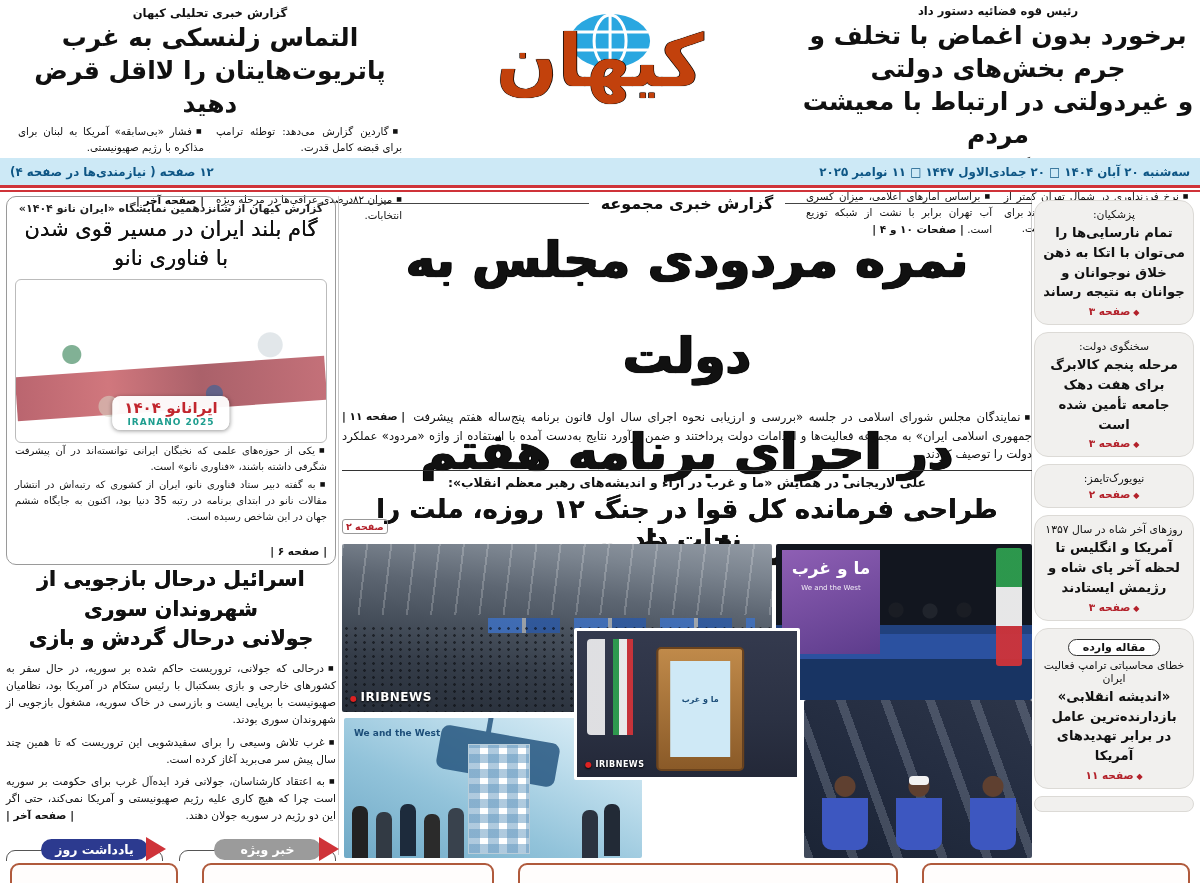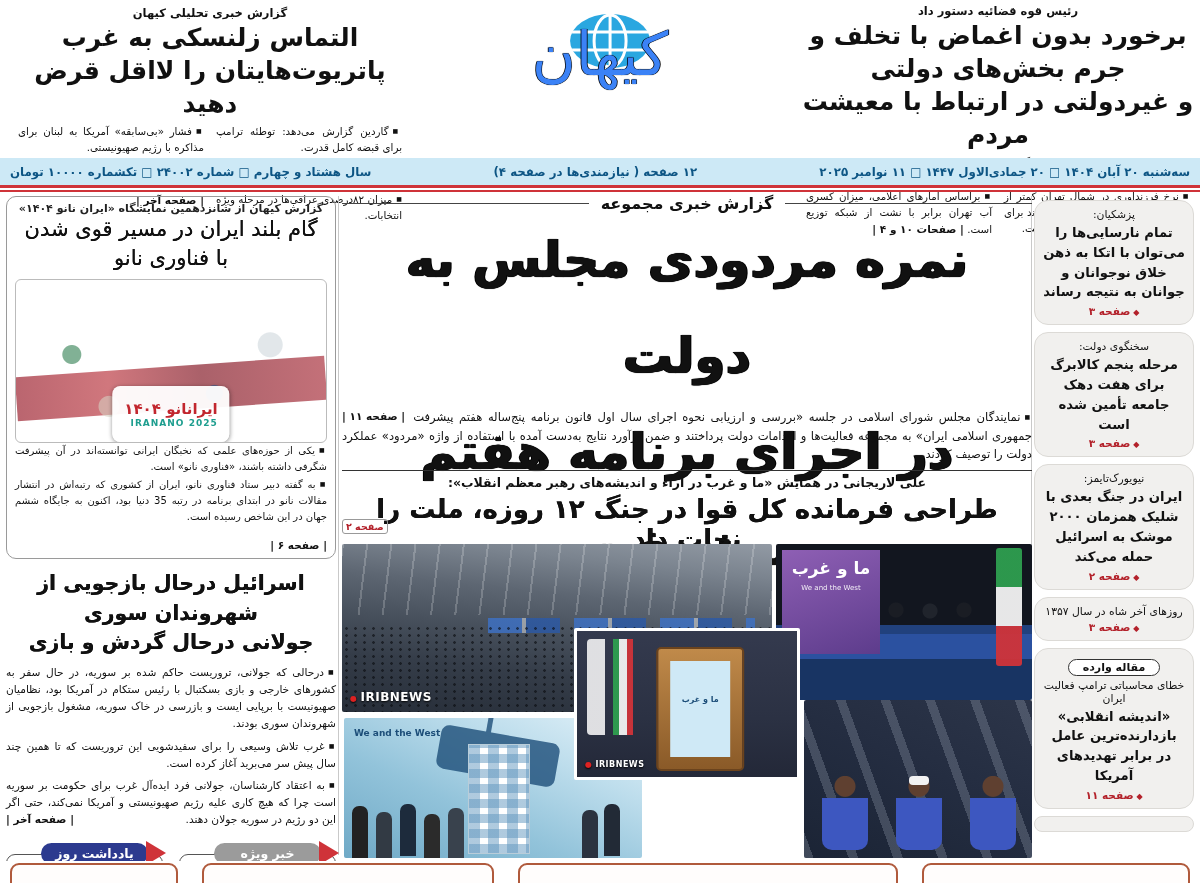--- a/index.html
+++ b/index.html
@@ -17,21 +17,21 @@
   .h-cols{display:flex;gap:12px;padding:4px 10px 0;}
   .h-col{flex:1;font-size:10.3px;line-height:1.55;text-align:justify;}
   .bl{margin-bottom:2px;}
   .bl::before{content:"■";font-size:6px;vertical-align:2px;margin-left:4px;color:#111;}
   .pageref{font-weight:bold;font-size:10.5px;}
   .pageref::before{content:"| ";}
   .pageref::after{content:" |";}
   .h-center{position:absolute;left:402px;top:0;width:396px;height:158px;}
   .globe{position:absolute;left:50%;top:12px;transform:translateX(-38%);z-index:1;}
   .logotype{position:absolute;top:18px;left:0;right:0;z-index:2;text-align:center;
-    font-size:60px;font-weight:normal;line-height:1.2;color:#3b82f6;
+    font-size:72px;font-weight:bold;line-height:1.2;color:#c2410c;
     text-shadow:0 0 1px #000, .7px 0 #000, -.7px 0 #000;}
   
   .datebar{position:absolute;left:0;right:0;top:158px;height:27px;background:#cde9f6;
     color:#0d5584;font-weight:bold;font-size:11.8px;display:flex;align-items:center;
     justify-content:space-between;padding:0 10px;}
   .redrule{position:absolute;left:0;right:0;top:185px;height:7px;background:#fff;
     border-top:3px solid #cf3339;border-bottom:2px solid #cf3339;}
   
   .vdiv{position:absolute;top:196px;bottom:28px;width:1px;background:#c9c9c9;}
   
@@ -126,27 +126,27 @@
     background:radial-gradient(ellipse at 50% 0%,#efe9df 0%,#ded5c6 30%,#b9ad9c 55%,#8d壇 0),
       radial-gradient(ellipse at 50% 10%,#f0eadf 0%,#dcd2c2 35%,#b2a493 60%,#847867 100%);}
   .n-photo .carpet{position:absolute;left:0;right:0;top:52%;height:30%;
     background:linear-gradient(90deg,#a3323f 0%,#c14a52 30%,#8e2c38 60%,#b0414c 100%);opacity:.75;
     transform:rotate(-4deg) scaleY(.9);}
   .n-photo .booths{position:absolute;inset:0;
     background-image:radial-gradient(circle at 18% 46%,#2e7d4f 0 9px,transparent 10px),
       radial-gradient(circle at 82% 40%,#cfd8dd 0 12px,transparent 13px),
       radial-gradient(circle at 64% 70%,#31639c 0 8px,transparent 9px),
       radial-gradient(circle at 30% 78%,#d8cfc2 0 10px,transparent 11px);opacity:.6;}
-  .n-logo{position:absolute;left:50%;bottom:0;transform:translateX(-50%);
-    background:rgba(255,255,255,.95);border-radius:8px;padding:14px 12px;text-align:right;box-shadow:0 1px 4px rgba(0,0,0,.4);}
+  .n-logo{position:absolute;left:50%;bottom:12px;transform:translateX(-50%);
+    background:rgba(255,255,255,.95);border-radius:8px;padding:3px 12px;text-align:center;box-shadow:0 1px 4px rgba(0,0,0,.4);}
   .n-logo .fa{font-weight:bold;font-size:15px;color:#c2262e;}
   .n-logo .en{font-size:9px;font-weight:bold;color:#1e9e8f;letter-spacing:1px;}
   .n-bullets{font-size:10px;line-height:1.6;text-align:justify;}
-  .n-page{margin-top:14px;}
-  .syria{margin-top:10px;}
+  .n-page{margin-top:20px;}
+  .syria{}
   .sy-head{text-align:center;font-weight:bold;font-size:20.5px;line-height:1.45;letter-spacing:-.5px;
     text-shadow:0 0 .5px #000;}
   .sy-bullets{margin-top:6px;font-size:10.6px;line-height:1.62;text-align:justify;}
   .sy-bullets .bl{margin-bottom:5px;}
   .sy-page{float:left;}
   
   .notes{display:flex;gap:16px;margin-top:26px;}
   .note{position:relative;flex:1;border:1.5px solid #555;border-radius:9px;min-height:86px;
     padding:12px 8px 16px;text-align:center;}
   .note-banner{position:absolute;top:-12px;right:14px;left:34px;height:21px;border-radius:11px;
@@ -215,21 +215,20 @@
       <div class="h-col">
         <div class="bl">قیمت برنج با وجود واردات هم کوتاه نیامد.</div>
         <div class="bl"><span>براساس آمارهای اعلامی، میزان کسری آب تهران برابر با نشت از شبکه توزیع است.</span> <span class="pageref">صفحات ۱۰ و ۴</span></div>
       </div>
     </div>
   </div>
 
   <div class="datebar">
     <span>سه‌شنبه ۲۰ آبان ۱۴۰۴ □ ۲۰ جمادی‌الاول ۱۴۴۷ □ ۱۱ نوامبر ۲۰۲۵</span>
     <span>۱۲ صفحه ( نیازمندی‌ها در صفحه ۴)</span>
-    <span>سال هشتاد و چهارم □ شماره ۲۴۰۰۲ □ تکشماره ۱۰۰۰۰ تومان</span>
   </div>
   <div class="redrule"></div>
 
   <div class="vdiv" style="left:338px"></div>
   <div class="vdiv" style="left:1031px"></div>
 
   <div class="center">
     <div class="c-kicker">
         <span>گزارش خبری مجموعه</span>
       </div>
@@ -291,25 +290,25 @@
       <div class="s-head">تمام نارسایی‌ها را می‌توان با اتکا به ذهن خلاق نوجوانان و جوانان به نتیجه رساند</div>
       <div class="s-page">صفحه ۳</div>
     </div>
     <div class="sbox">
       <div class="s-kicker">سخنگوی دولت:</div>
       <div class="s-head">مرحله پنجم کالابرگ برای هفت دهک جامعه تأمین شده است</div>
       <div class="s-page">صفحه ۳</div>
     </div>
     <div class="sbox">
       <div class="s-kicker">نیویورک‌تایمز:</div>
-      <div class="s-head">ایران در جنگ بعدی با شلیک همزمان ۲۰۰۰ موشک به اسرائیل حمله می‌کند</div>
       <div class="s-page">صفحه ۲</div>
     </div>
     <div class="sbox">
       <div class="s-kicker">روزهای آخر شاه در سال ۱۳۵۷</div>
+      <div class="s-head">آمریکا و انگلیس تا لحظه آخر پای شاه و رژیمش ایستادند</div>
       <div class="s-page">صفحه ۳</div>
     </div>
     <div class="sbox">
       <div class="s-badge">مقاله وارده</div>
       <div class="s-kicker">خطای محاسباتی ترامپ فعالیت ایران</div>
       <div class="s-head">«اندیشه انقلابی» بازدارنده‌ترین عامل در برابر تهدیدهای آمریکا</div>
       <div class="s-page">صفحه ۱۱</div>
     </div>
     <div class="sbox">
       

